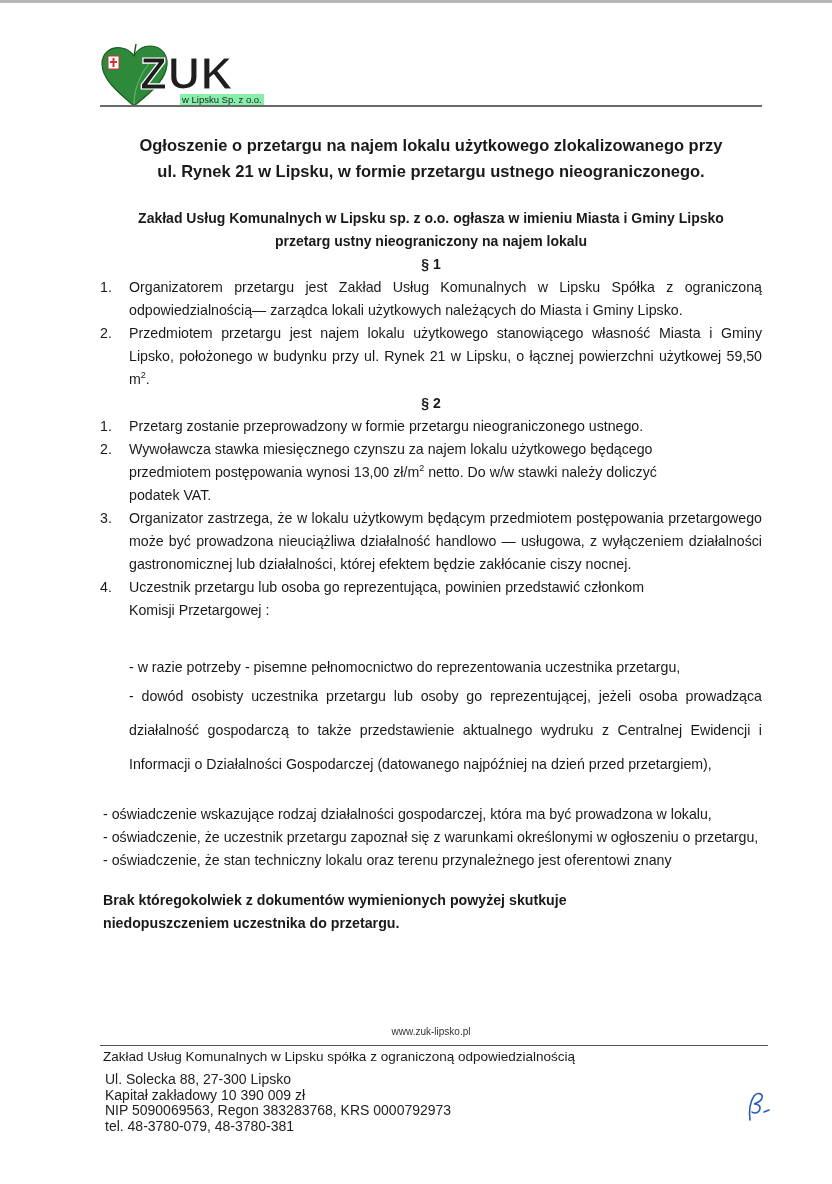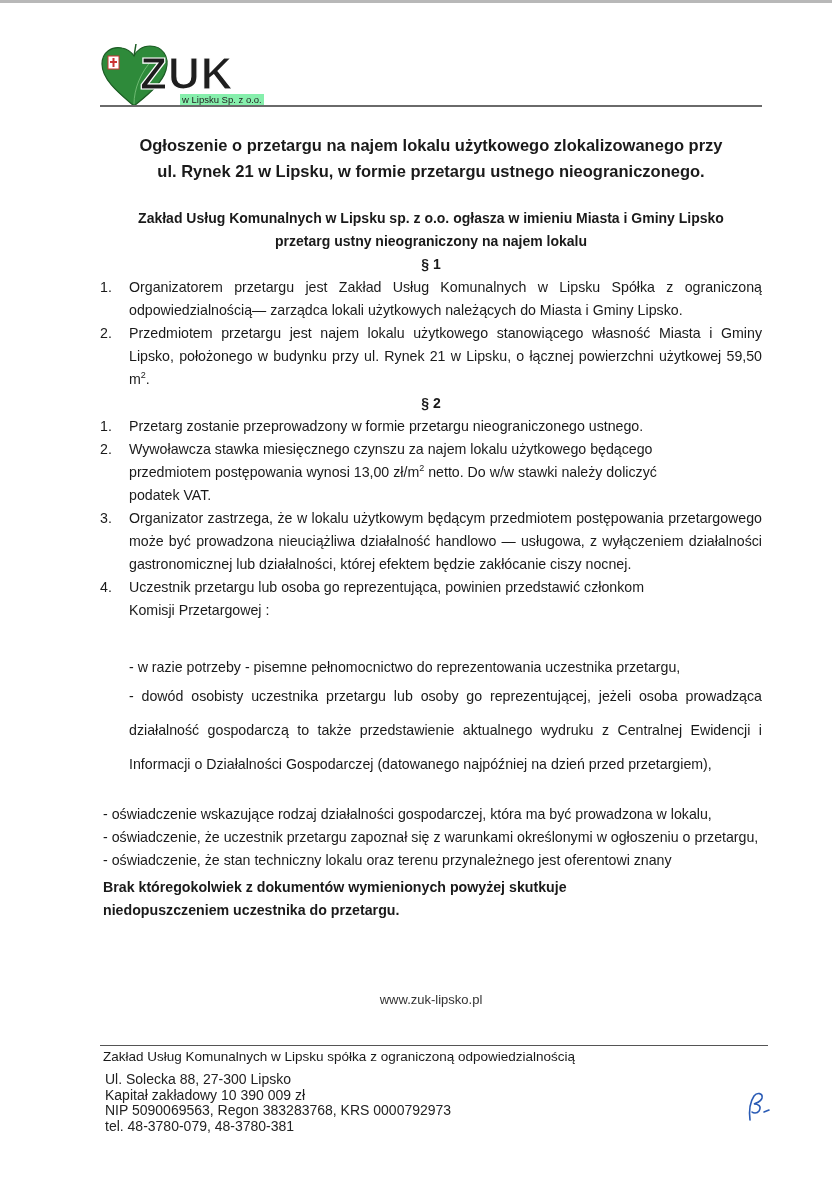--- a/index.html
+++ b/index.html
@@ -14,21 +14,21 @@
   .intro { position: absolute; left: 100px; top: 207px; width: 662px; text-align: center; font-weight: bold; font-size: 14px; line-height: 23px; }
   .para { text-align: center; font-weight: bold; font-size: 14px; }
   .list { position: absolute; left: 100px; width: 662px; font-size: 14.2px; line-height: 23px; }
   .item { display: flex; }
   .num { width: 29px; flex: none; }
   .txt { flex: 1; text-align: justify; }
   .sub { text-align: justify; }
   .spacious { line-height: 34px; }
   .bold { font-weight: bold; }
   sup { font-size: 9px; line-height: 0; }
-  .footer-url { position: absolute; left: 100px; top: 992px; width: 662px; text-align: center; font-size: 13px; color: #333; }
+  .footer-url { position: absolute; left: 100px; top: 1026px; width: 662px; text-align: center; font-size: 10px; color: #333; }
   .footer-rule { position: absolute; left: 100px; top: 1045px; width: 668px; height: 1px; background: #555; }
   .footer-name { position: absolute; left: 103px; top: 1049px; font-size: 13.5px; }
   .footer-small { position: absolute; left: 105px; top: 1072px; font-size: 14px; line-height: 15.5px; color: #222; }
   .signature { position: absolute; left: 742px; top: 1088px; width: 36px; height: 36px; }
 </style>
 </head>
 <body>
 
 <div class="top-edge"></div>
 
@@ -86,21 +86,21 @@
 </div>
 
 <div class="list" style="top:650px;left:129px;width:633px;">
   <div class="sub" style="margin-top:6px;">- w razie potrzeby - pisemne pełnomocnictwo do reprezentowania  uczestnika przetargu,</div>
   <div class="sub spacious">- dowód osobisty uczestnika przetargu lub osoby go reprezentującej, jeżeli osoba prowadząca działalność gospodarczą to także przedstawienie aktualnego wydruku z Centralnej Ewidencji i Informacji o Działalności Gospodarczej (datowanego najpóźniej na dzień przed przetargiem),</div>
 </div>
 <div class="list" style="top:803px;left:103px;width:659px;">
   <div class="sub">- oświadczenie wskazujące rodzaj działalności gospodarczej, która ma być prowadzona w lokalu,</div>
   <div class="sub">- oświadczenie, że uczestnik przetargu zapoznał się z warunkami określonymi w ogłoszeniu o przetargu,</div>
   <div class="sub" style="text-align:left;">- oświadczenie, że stan techniczny lokalu oraz terenu przynależnego jest oferentowi znany</div>
-  <div class="bold" style="margin-top:4px;padding-right:70px;">Brak któregokolwiek z dokumentów wymienionych powyżej skutkuje niedopuszczeniem uczestnika do przetargu.</div>
+  <div class="bold" style="margin-top:17px;padding-right:70px;">Brak któregokolwiek z dokumentów wymienionych powyżej skutkuje niedopuszczeniem uczestnika do przetargu.</div>
 </div>
 
 <div class="footer-url">www.zuk-lipsko.pl</div>
 <div class="footer-rule"></div>
 <div class="footer-name">Zakład Usług Komunalnych w Lipsku spółka z ograniczoną odpowiedzialnością</div>
 <div class="footer-small">
   <div>Ul. Solecka 88, 27-300 Lipsko</div>
   <div>Kapitał zakładowy 10 390 009 zł</div>
   <div>NIP 5090069563, Regon 383283768, KRS 0000792973</div>
   <div>tel. 48-3780-079, 48-3780-381</div>

